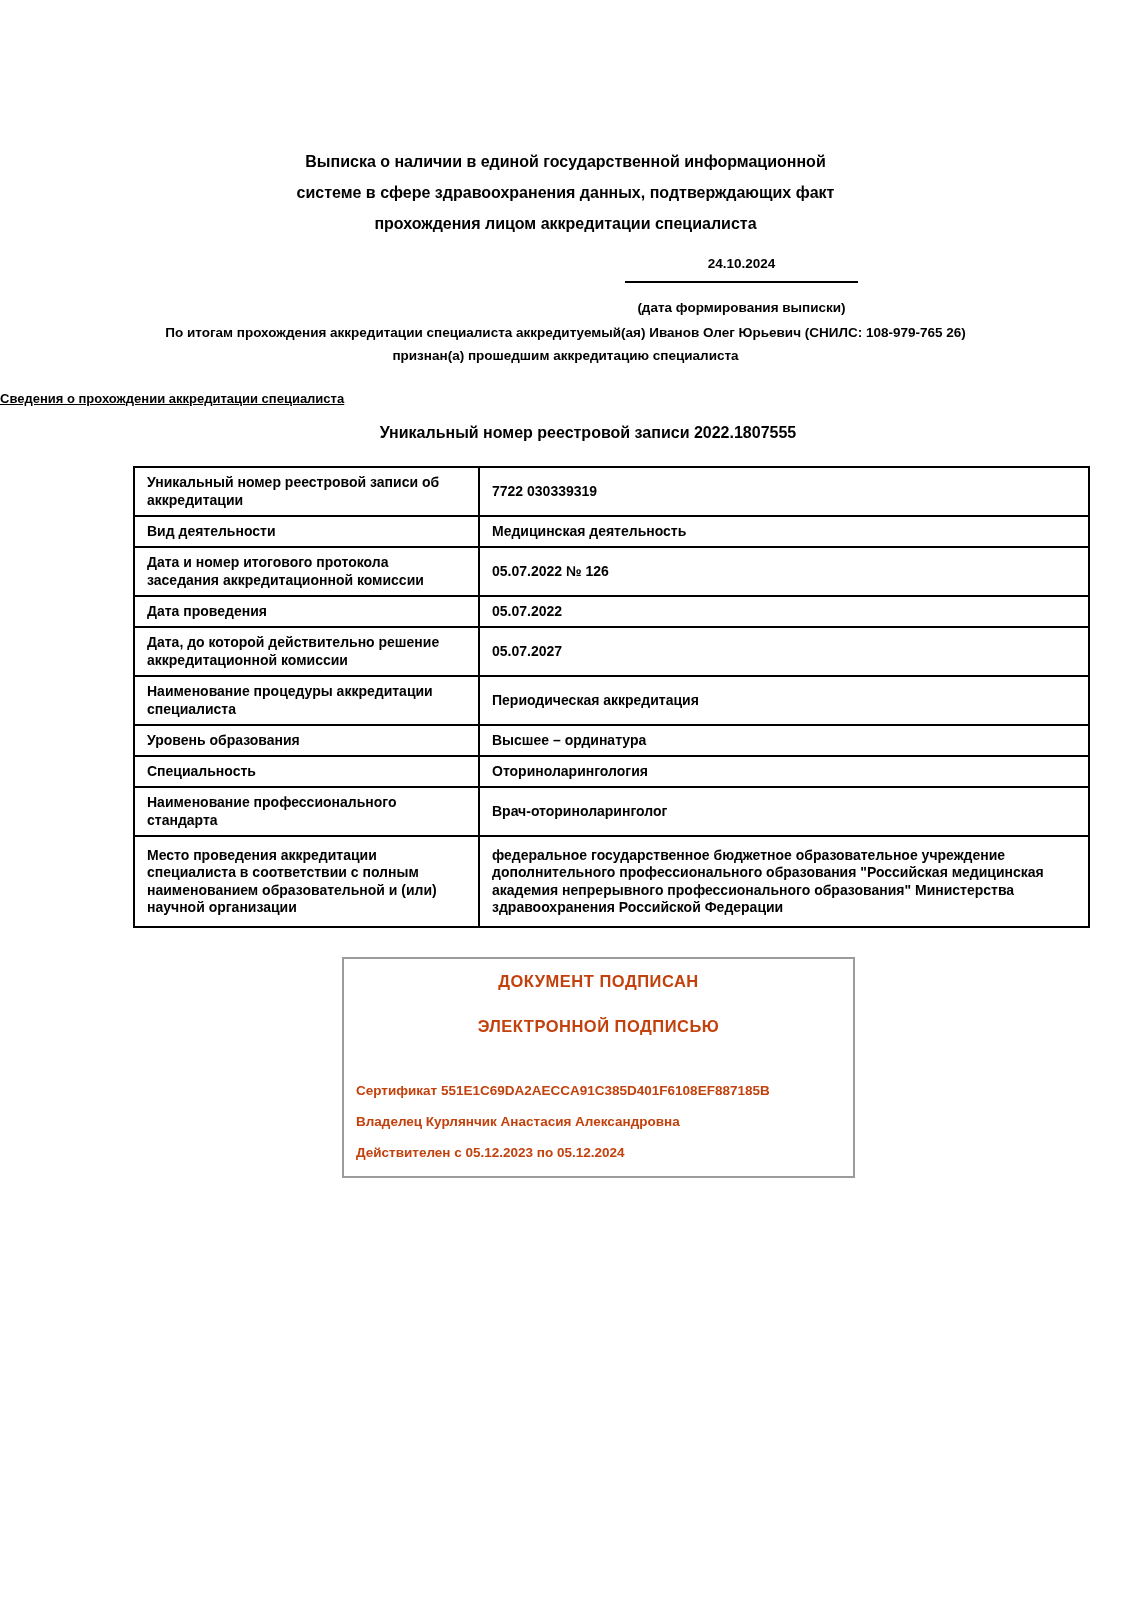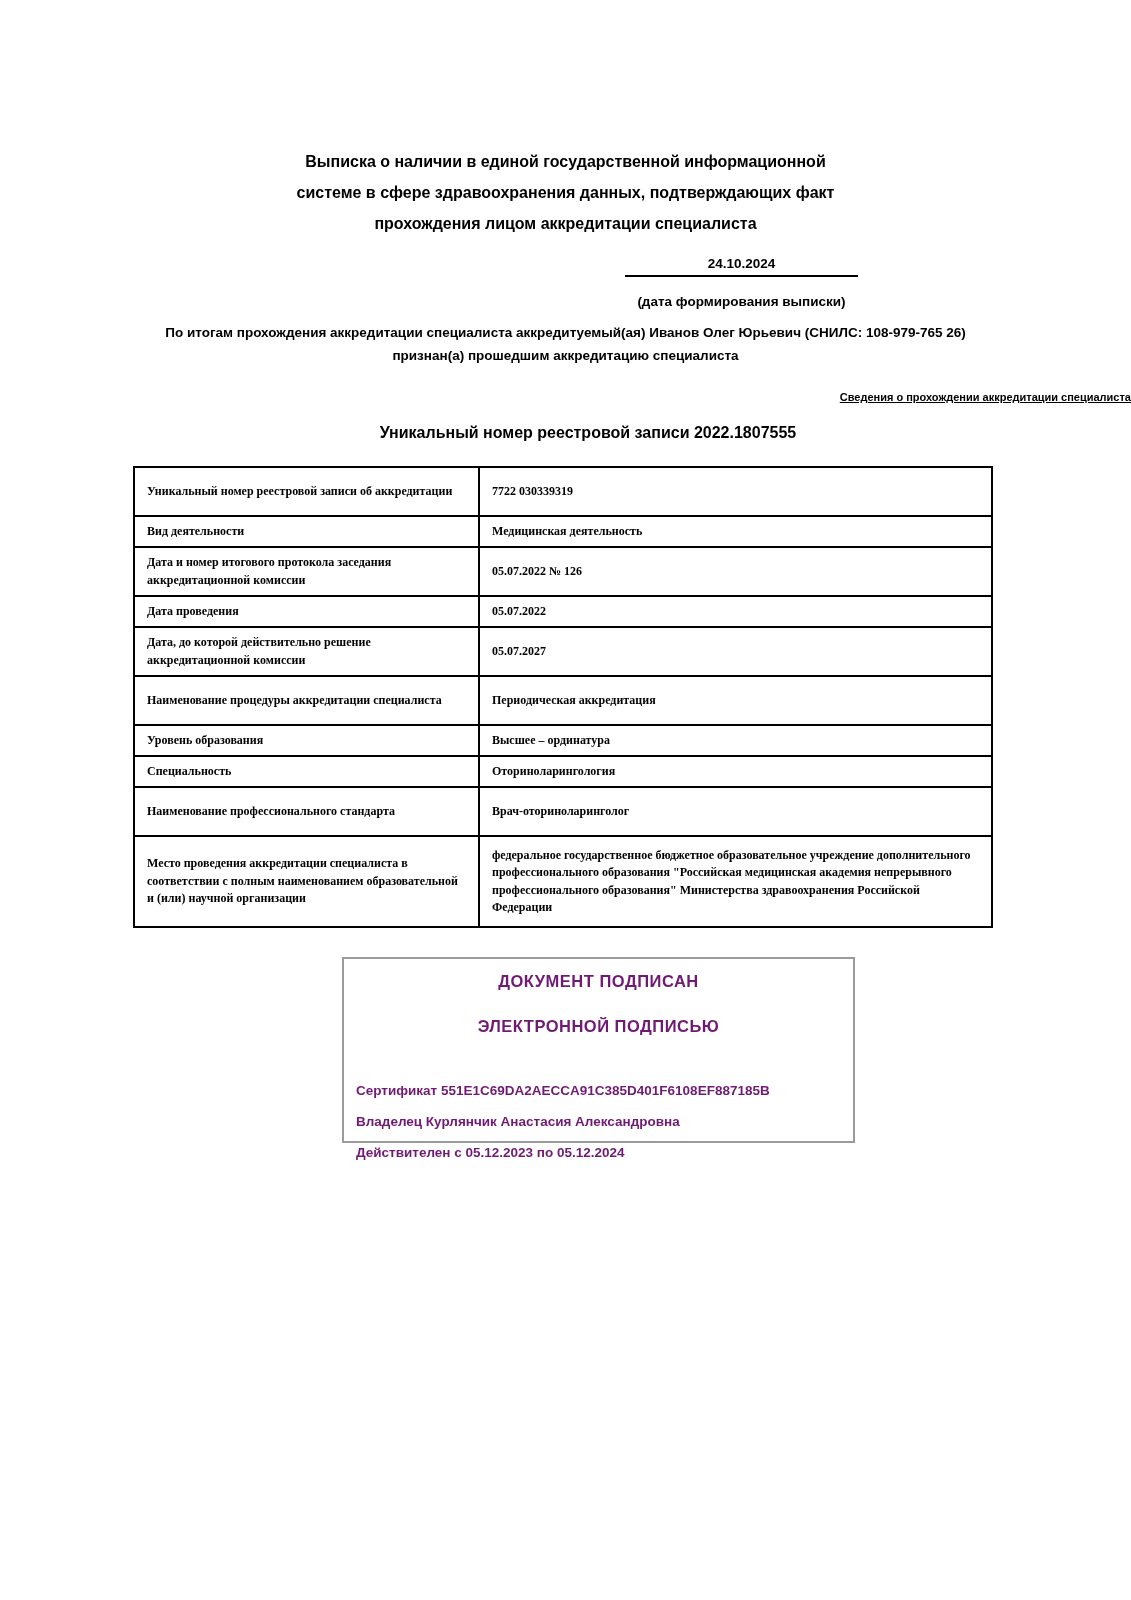--- a/index.html
+++ b/index.html
@@ -25,77 +25,76 @@
     line-height:31px;
   }
 
   
   .date-block {
     position:absolute;
     top:241px; left:625px; width:233px;
     text-align:center;
     font-size:13.5px;
   }
-  .date-value { border-bottom:2px solid #000; padding-bottom:4px; }
+  .date-value { border-bottom:2px solid #000; padding-bottom:10px; }
   .date-caption { padding-top:17px; white-space:nowrap; }
 
   
   .result-paragraph {
     position:absolute;
     top:306px; left:0; width:100%;
     text-align:center;
     font-size:13.5px;
     line-height:23px;
   }
 
   
   .section-heading {
     position:absolute;
     top:376px; left:0; width:100%;
-    text-align:right;
-    font-size:11px;
+    text-align:left;
+    font-size:13px;
     text-decoration:underline;
   }
 
   
   .registry-heading {
     position:absolute;
     top:409px; left:0; width:100%;
     text-align:center;
     font-size:16px;
     padding-left:45px;
   }
 
   
   .acc-table {
     position:absolute;
     top:451px; left:133px;
-    width:860px;
+    width:957px;
     border-collapse:collapse;
-    font-size:12px;
-    font-family:Liberation Serif, serif;
+    font-size:14px;
   }
   .acc-table td {
     border:2px solid #000000;
     vertical-align:middle;
     padding:5px 14px 5px 12px;
     line-height:17.5px;
   }
   .acc-table td.label-cell { width:345px; }
   tr.h-s { height:31px; }
   tr.h-m { height:49px; }
   tr.h-l { height:91px; }
 
   
   .signature-box {
     position:absolute;
     top:942px; left:342px;
-    width:513px; height:186px;
+    width:513px; height:221px;
     border:2px solid #9b9b9b;
-    color:#701a75;
+    color:#c2410c;
     background:#ffffff;
   }
   .sig-heading {
     text-align:center;
     font-size:16.5px;
     letter-spacing:0.5px;
   }
   .sig-heading.first { margin-top:13px; }
   .sig-heading.second { margin-top:26px; }
   .sig-detail {

